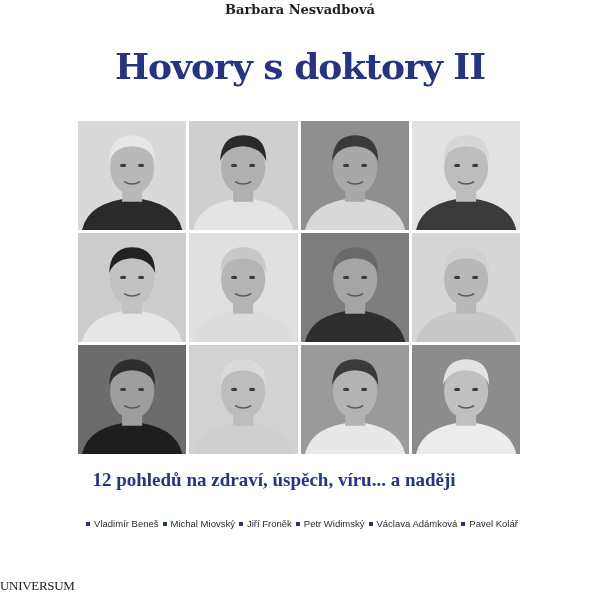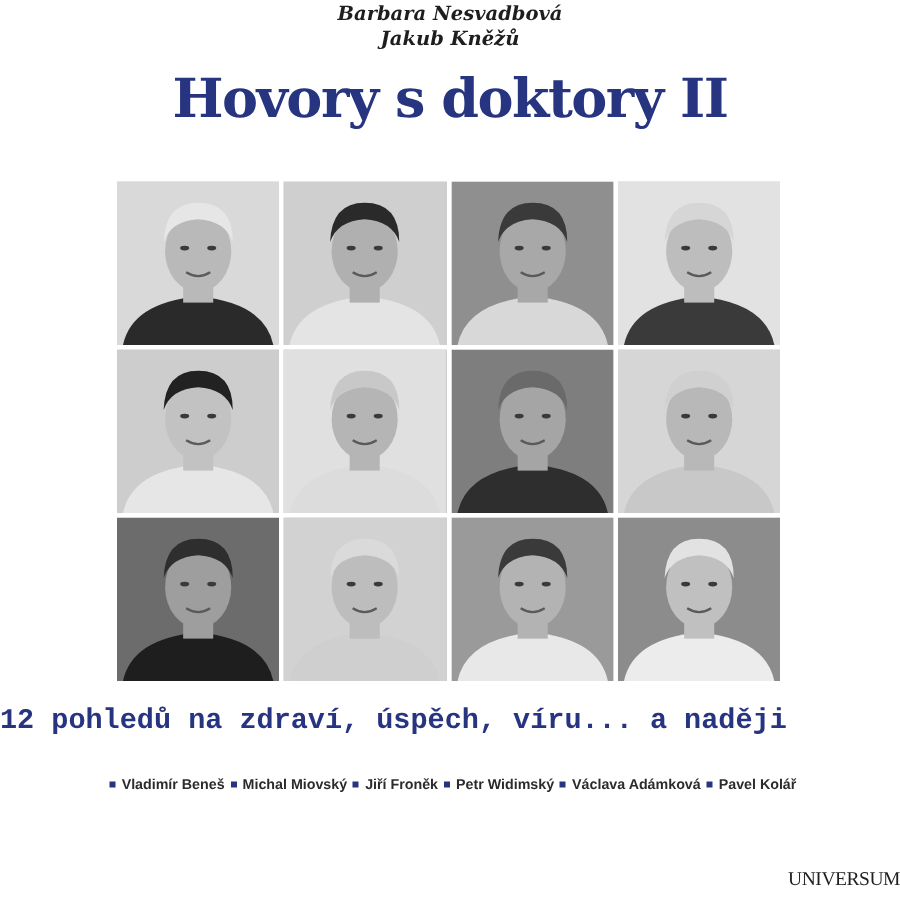--- a/index.html
+++ b/index.html
@@ -5,63 +5,62 @@
     html, body { margin: 0; padding: 0; }
     body {
       width: 600px; height: 600px; background: #ffffff; position: relative; overflow: hidden;
       font-family: "DejaVu Serif", serif;
     }
     .authors {
       position: absolute; top: 0; left: 0; width: 600px; text-align: center;
       font-family: "DejaVu Serif", serif; font-weight: bold; font-size: 13px; line-height: 17px;
       color: #1e1e1e; padding-top: 1px;
     }
-    .authors div { margin: 0; font-style: italic; }
+    .authors div { margin: 0; }
     .title {
       position: absolute; top: 36px; left: 0; width: 600px; text-align: center;
       font-family: "DejaVu Serif", serif; font-weight: bold; font-size: 36px; line-height: 60px;
       color: #273480; letter-spacing: -1px;
     }
     .grid {
       position: absolute; left: 78px; top: 121px;
       width: 442px; height: 333px;
       display: grid; grid-template-columns: repeat(4, 1fr); grid-template-rows: repeat(3, 1fr);
       gap: 3px;
     }
     .photo {
       position: relative; overflow: hidden; background: #cfcfcf;
     }
     .photo svg { position: absolute; inset: 0; width: 100%; height: 100%; }
     .subtitle {
-      position: absolute; top: 466px; left: 0; width: 548px; 
-      font-family: Liberation Mono, monospace; font-weight: bold; font-size: 19px; line-height: 28px;
+      position: absolute; top: 466px; left: 0; width: 548px; text-align: center;
+      font-family: Liberation Serif, serif; font-weight: bold; font-size: 19px; line-height: 28px;
       color: #273480;
     }
     .names {
       position: absolute; top: 516px; left: 0; width: 600px; text-align: center;
-      font-family: "Liberation Sans", sans-serif; font-weight: bold; font-size: 9.5px; line-height: 16px;
+      font-family: "Liberation Sans", sans-serif; font-weight: normal; font-size: 9.5px; line-height: 16px;
       color: #2b2b2b;
     }
     .names .line { white-space: nowrap; }
     .bullet {
       display: inline-block; width: 4px; height: 4px; background: #273480;
       margin: 0 4px 1px 4px; vertical-align: middle;
     }
     .publisher {
-      position: absolute; top: 578px; left: 0; width: 600px; text-align: right;
+      position: absolute; top: 578px; left: 0; width: 600px; text-align: left;
       font-family: "Liberation Serif", serif; font-size: 13px; line-height: 16px; color: #1e1e1e;
       letter-spacing: -0.3px;
     }
   </style>
 </head>
 <body>
 
 <div class="authors">
   <div>Barbara Nesvadbová</div>
-  <div>Jakub Kněžů</div>
 </div>
 
 <div class="title">Hovory s doktory II</div>
 
 <div class="grid" id="grid">
     <div class="photo">
       <svg viewBox="0 0 108 108" preserveAspectRatio="none">
         <rect width="108" height="108" fill="#d9d9d9"></rect>
         <path d="M4 108 Q10 80 54 76 Q98 80 104 108 Z" fill="#2a2a2a"></path>
         <rect x="44" y="62" width="20" height="18" fill="#b9b9b9"></rect>

